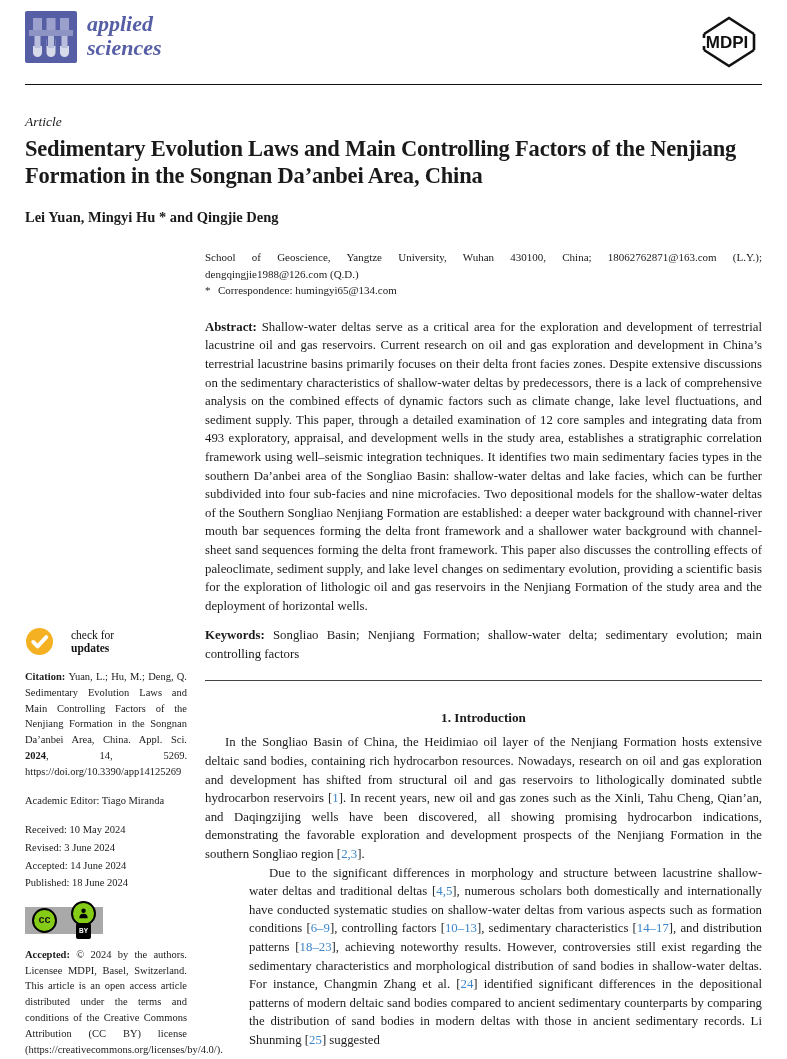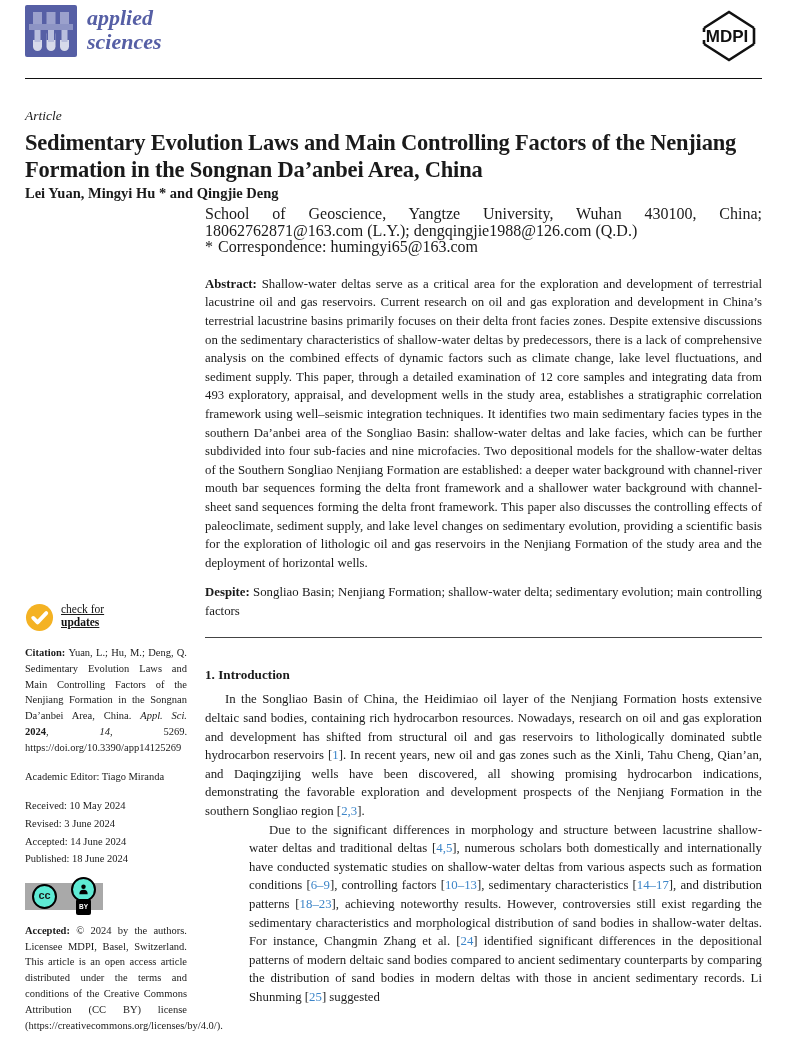--- a/index.html
+++ b/index.html
@@ -4,74 +4,74 @@
 <style>
   :root{
     --accent:#565FA5;
     --link:#3D85C8;
     --badge:#F4B223;
     --ink:#1a1a1a;
   }
   html,body{margin:0;padding:0;background:#fff;}
   body{width:787px;height:1059px;overflow:hidden;color:var(--ink);
        font-family:"Liberation Serif",serif;}
-  .page{width:737px;margin:0 auto;padding-top:5px;position:relative;}
+  .page{width:737px;margin:0 auto;padding-top:11px;position:relative;}
 
   
   .header{display:flex;justify-content:space-between;align-items:flex-start;height:63px;}
   .journal-logo{display:flex;align-items:flex-start;gap:10px;}
   .logo-box{width:52px;height:52px;display:block;}
   .journal-name{font-style:italic;font-weight:bold;color:var(--accent);
                 font-size:22px;line-height:24px;margin-top:1px;}
   .mdpi-box{margin-top:2px;}
   .header-rule{border:none;border-top:1.4px solid #111;margin:10px 0 0 0;}
 
   
   .article-type{font-style:italic;font-size:13.5px;margin-top:29px;}
   .paper-title{font-size:22.5px;font-weight:bold;line-height:27px;margin-top:5px;
                letter-spacing:-0.2px;}
-  .authors{font-size:14.5px;font-weight:bold;margin-top:2px;}
+  .authors{font-size:14.5px;font-weight:bold;margin-top:20px;}
 
   
   .columns{display:flex;margin-top:3px;}
   .sidebar{width:162px;flex:0 0 162px;padding-top:398px;font-size:10.5px;
            line-height:15.8px;}
   .main-col{flex:1;margin-left:18px;}
 
   
-  .check-updates{display:flex;gap:7px;cursor:pointer;text-decoration:underline;}
+  .check-updates{display:flex;align-items:center;gap:17px;cursor:pointer;}
   .check-circle{width:29px;height:29px;flex:0 0 29px;}
   .check-text{font-size:11.5px;line-height:12.5px;color:#111;}
   .check-text .b{font-weight:bold;}
   .side-block{margin-top:13px;text-align:justify;}
   .dates{margin-top:13px;}
   .dates div{line-height:17.6px;}
   .cc-badge{margin-top:15px;width:78px;height:27px;background:#a9a9a9;
             display:flex;align-items:center;justify-content:space-around;}
-  .cc-circle{width:21px;height:21px;border-radius:50%;background:#5eead4;border:2px solid #000;
+  .cc-circle{width:21px;height:21px;border-radius:50%;background:#84cc16;border:2px solid #000;
              display:flex;align-items:center;justify-content:center;
              font-weight:bold;font-size:11px;font-family:"Liberation Sans",sans-serif;}
   .cc-by{display:flex;flex-direction:column;align-items:center;}
   .cc-by-label{font-family:"Liberation Sans",sans-serif;font-size:6.5px;font-weight:bold;
                color:#fff;background:#000;padding:0 3px;border-radius:2px;margin-top:-3px;}
 
   
-  .affiliation{font-size:16px;line-height:16.6px;margin-top:1px;text-align:justify;}
+  .affiliation{font-size:11px;line-height:16.6px;margin-top:20px;text-align:justify;}
   .corr-line{display:flex;}
   .corr-line .star{width:13px;flex:0 0 13px;}
   .para{font-size:12.8px;line-height:18.6px;text-align:justify;hyphens:auto;}
   .abstract{margin-top:19px;}
   .keywords{margin-top:11px;}
   .col-rule{border:none;border-top:1px solid #444;margin:17px 0 0 0;}
-  .section-heading{font-size:13.2px;font-weight:bold;margin-top:29px;}
+  .section-heading{font-size:13.2px;font-weight:bold;margin-top:29px;text-align:center;}
   .body-para{margin-top:7px;text-indent:20px;}
   .body-para + .body-para{margin-top:0;margin-left:44px;}
 
   .s-b{font-weight:bold;}
-  .s-i{font-style:italic;}
+  .s-i{}
   .s-ref{color:var(--link);}
 </style>
 </head>
 <body>
 
 <div class="page">
 
   <div class="header">
     <div class="journal-logo">
       <svg class="logo-box" viewBox="0 0 52 52">
@@ -153,27 +153,27 @@
       </div>
 
       <div class="side-block"><span class="s-b">Accepted: </span><span>© 2024 by the authors. Licensee MDPI, Basel, Switzerland. This article is an open access article distributed under the terms and conditions of the Creative Commons Attribution (CC BY) license (https://creativecommons.org/licenses/by/4.0/).</span></div>
     </div>
 
     <div class="main-col">
       <div class="affiliation">
         <div>School of Geoscience, Yangtze University, Wuhan 430100, China; 18062762871@163.com (L.Y.); dengqingjie1988@126.com (Q.D.)</div>
         <div class="corr-line">
           <span class="star">*</span>
-          <span>Correspondence: humingyi65@163.com</span>
+          <span>Correspondence: humingyi65@134.com</span>
         </div>
       </div>
 
       <div class="para abstract"><span class="s-b">Abstract: </span><span>Shallow-water deltas serve as a critical area for the exploration and development of terrestrial lacustrine oil and gas reservoirs. Current research on oil and gas exploration and development in China’s terrestrial lacustrine basins primarily focuses on their delta front facies zones. Despite extensive discussions on the sedimentary characteristics of shallow-water deltas by predecessors, there is a lack of comprehensive analysis on the combined effects of dynamic factors such as climate change, lake level fluctuations, and sediment supply. This paper, through a detailed examination of 12 core samples and integrating data from 493 exploratory, appraisal, and development wells in the study area, establishes a stratigraphic correlation framework using well–seismic integration techniques. It identifies two main sedimentary facies types in the southern Da’anbei area of the Songliao Basin: shallow-water deltas and lake facies, which can be further subdivided into four sub-facies and nine microfacies. Two depositional models for the shallow-water deltas of the Southern Songliao Nenjiang Formation are established: a deeper water background with channel-river mouth bar sequences forming the delta front framework and a shallower water background with channel-sheet sand sequences forming the delta front framework. This paper also discusses the controlling effects of paleoclimate, sediment supply, and lake level changes on sedimentary evolution, providing a scientific basis for the exploration of lithologic oil and gas reservoirs in the Nenjiang Formation of the study area and the deployment of horizontal wells.</span></div>
 
-      <div class="para keywords"><span class="s-b">Despite: </span><span>Songliao Basin; Nenjiang Formation; shallow-water delta; sedimentary evolution; main controlling factors</span></div>
+      <div class="para keywords"><span class="s-b">Keywords: </span><span>Songliao Basin; Nenjiang Formation; shallow-water delta; sedimentary evolution; main controlling factors</span></div>
 
       <hr class="col-rule">
 
       <div class="section-heading">1. Introduction</div>
 
       <div class="para body-para"><span>In the Songliao Basin of China, the Heidimiao oil layer of the Nenjiang Formation hosts extensive deltaic sand bodies, containing rich hydrocarbon resources. Nowadays, research on oil and gas exploration and development has shifted from structural oil and gas reservoirs to lithologically dominated subtle hydrocarbon reservoirs [</span><span class="s-ref">1</span><span>]. In recent years, new oil and gas zones such as the Xinli, Tahu Cheng, Qian’an, and Daqingzijing wells have been discovered, all showing promising hydrocarbon indications, demonstrating the favorable exploration and development prospects of the Nenjiang Formation in the southern Songliao region [</span><span class="s-ref">2,3</span><span>].</span></div>
       <div class="para body-para"><span>Due to the significant differences in morphology and structure between lacustrine shallow-water deltas and traditional deltas [</span><span class="s-ref">4,5</span><span>], numerous scholars both domestically and internationally have conducted systematic studies on shallow-water deltas from various aspects such as formation conditions [</span><span class="s-ref">6–9</span><span>], controlling factors [</span><span class="s-ref">10–13</span><span>], sedimentary characteristics [</span><span class="s-ref">14–17</span><span>], and distribution patterns [</span><span class="s-ref">18–23</span><span>], achieving noteworthy results. However, controversies still exist regarding the sedimentary characteristics and morphological distribution of sand bodies in shallow-water deltas. For instance, Changmin Zhang et al. [</span><span class="s-ref">24</span><span>] identified significant differences in the depositional patterns of modern deltaic sand bodies compared to ancient sedimentary counterparts by comparing the distribution of sand bodies in modern deltas with those in ancient sedimentary records. Li Shunming [</span><span class="s-ref">25</span><span>] suggested</span></div>
     </div>
   </div>
 </div>

